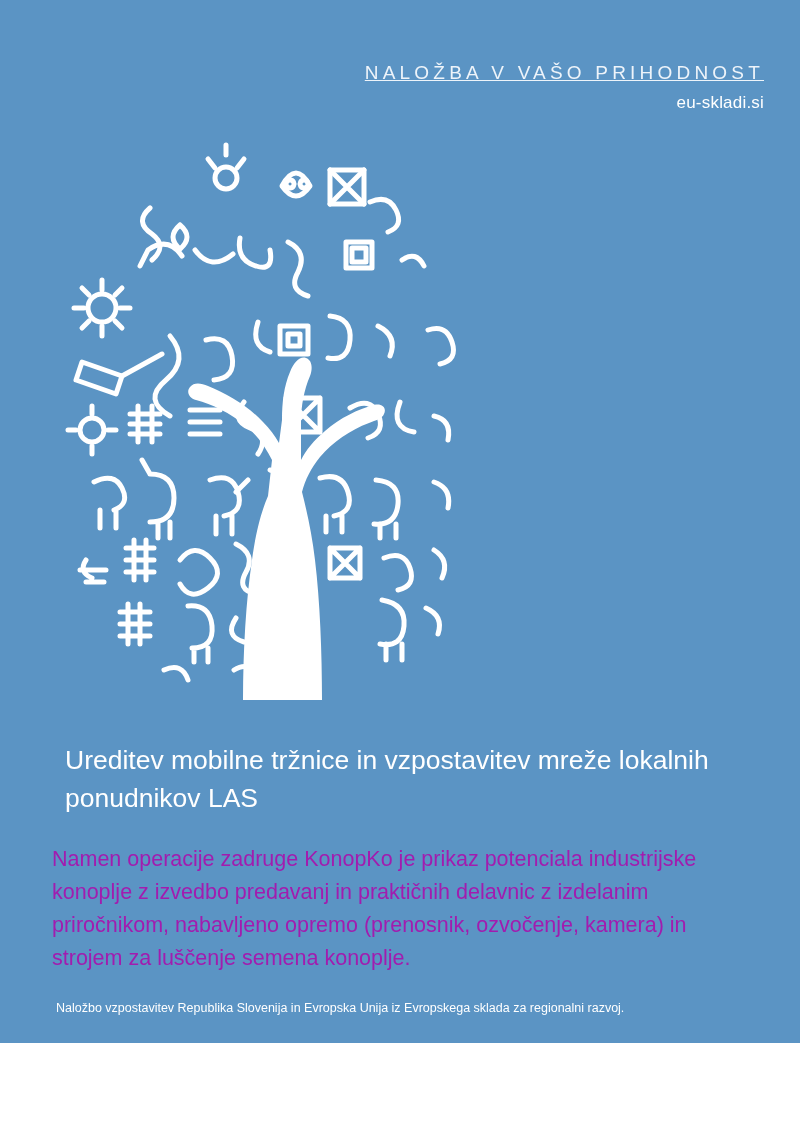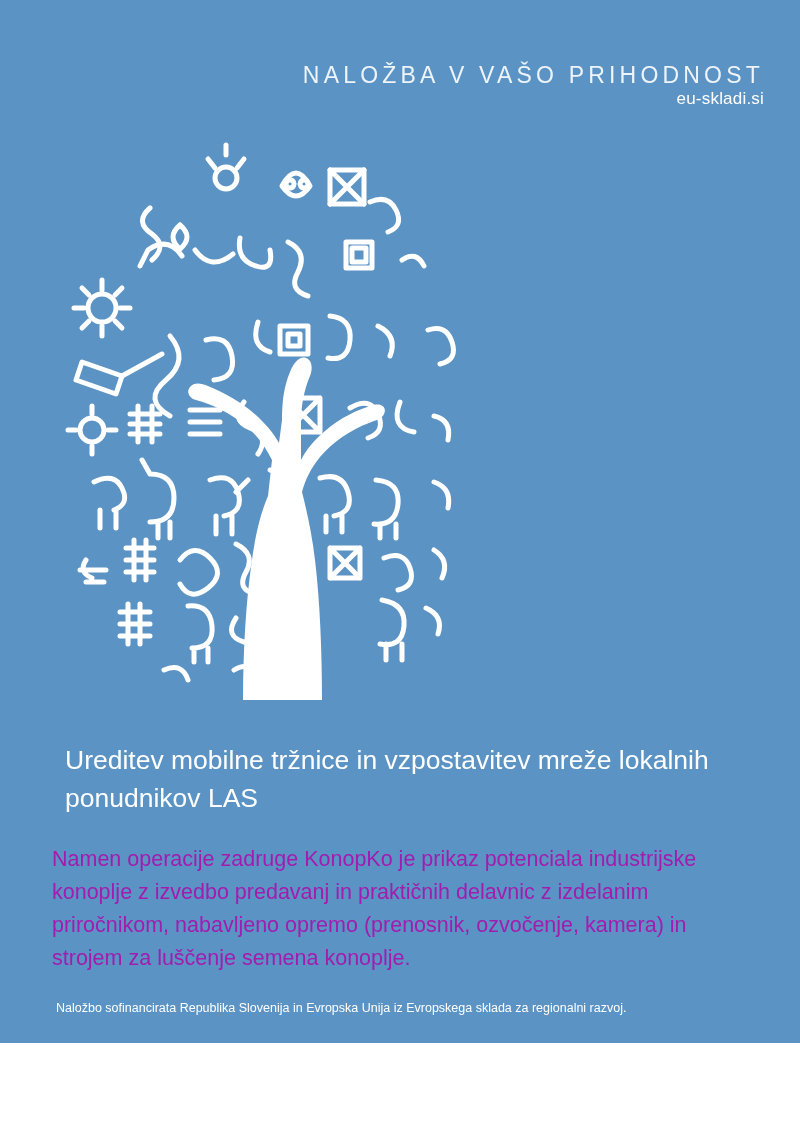--- a/index.html
+++ b/index.html
@@ -21,27 +21,29 @@
     background: #5b94c4;
   }
   
   .header {
     position: absolute;
     right: 36px; top: 62px;
     text-align: right;
     color: #ffffff;
   }
   .header-title {
-    font-size: 23px;
+    font-size: 19px;
     letter-spacing: 4.2px;
     font-weight: 400;
     color: #eef4fa;
     white-space: nowrap;
+    text-decoration: underline;
   }
   .header-url {
+    margin-top: 9px;
     font-size: 17px;
     letter-spacing: 0.2px;
     color: #ffffff;
   }
   
   .tree-wrap {
     position: absolute;
     left: 30px; top: 130px;
     width: 500px; height: 580px;
   }
@@ -173,21 +175,21 @@
           <path d="M396 478 q18 8 12 26"></path>
           <path d="M134 540 q18-8 24 10"></path>
           <path d="M204 540 q16-10 24 8"></path>
         </g>
       </g>
     </svg>
   </div>
 
   <div class="headline">Ureditev mobilne tržnice in vzpostavitev mreže lokalnih ponudnikov LAS</div>
   <div class="body-text">Namen operacije zadruge KonopKo je prikaz potenciala industrijske konoplje z izvedbo predavanj in praktičnih delavnic z izdelanim priročnikom, nabavljeno opremo (prenosnik, ozvočenje, kamera) in strojem za luščenje semena konoplje.</div>
-  <div class="footnote">Naložbo sofinancirata Republika Slovenija in Evropska Unija iz Evropskega sklada za regionalni razvoj.</div>
+  <div class="footnote">Naložbo vzpostavitev Republika Slovenija in Evropska Unija iz Evropskega sklada za regionalni razvoj.</div>
 
   <div class="footer">
 
     
 
     
 
   </div>
 
 </div>

